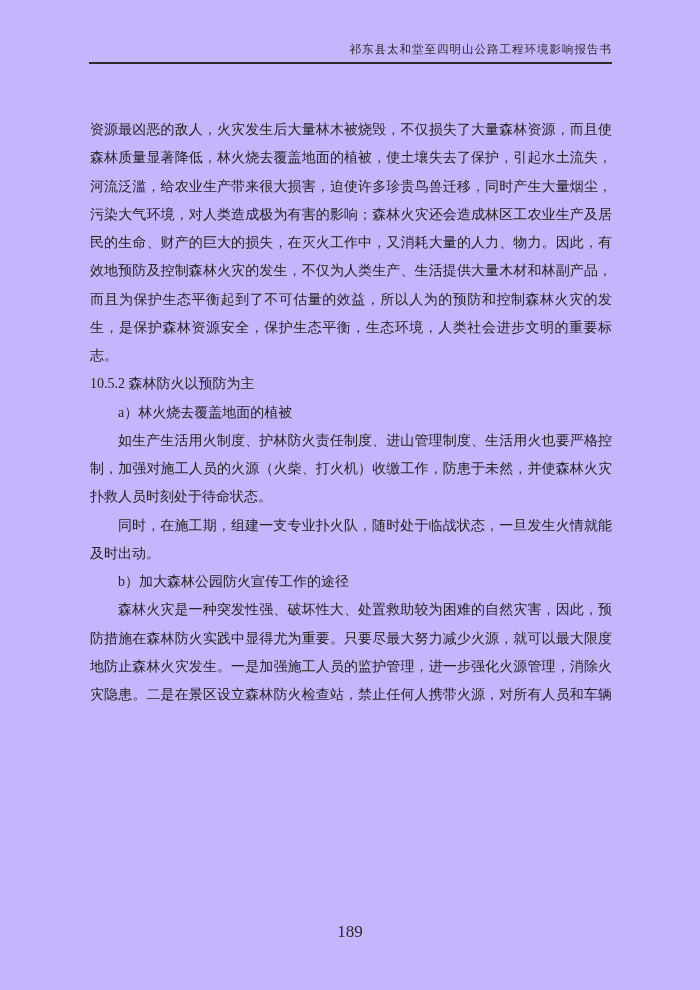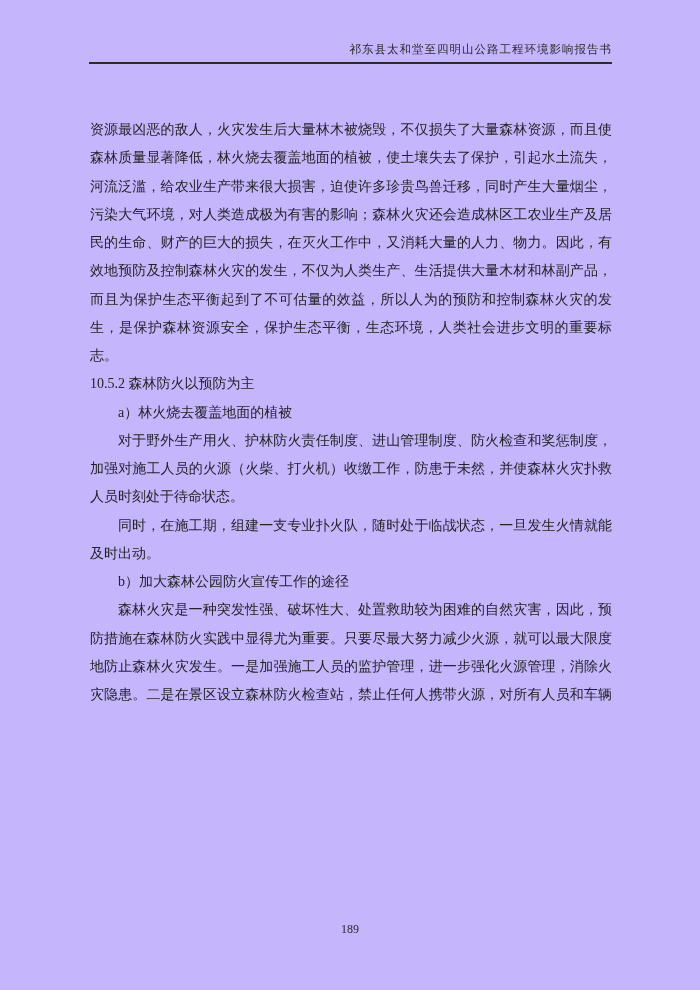--- a/index.html
+++ b/index.html
@@ -52,39 +52,39 @@
     text-align: left;
     text-indent: 0;
   }
   .list-item { text-indent: 2em; text-align: left; }
   .footer {
     position: absolute;
     top: 922px;
     left: 0;
     width: 700px;
     text-align: center;
-    font-size: 12px;
+    font-size: 17px;
     color: #2a2a2a;
   }
 </style>
 </head>
 <body>
 
 <div class="page">
 
   <div class="header">
     <span>祁东县太和堂至四明山公路工程环境影响报告书</span>
   </div>
   <div class="header-rule"></div>
 
   <div class="content">
     <p class="para no-indent">资源最凶恶的敌人，火灾发生后大量林木被烧毁，不仅损失了大量森林资源，而且使森林质量显著降低，林火烧去覆盖地面的植被，使土壤失去了保护，引起水土流失，河流泛滥，给农业生产带来很大损害，迫使许多珍贵鸟兽迁移，同时产生大量烟尘，污染大气环境，对人类造成极为有害的影响；森林火灾还会造成林区工农业生产及居民的生命、财产的巨大的损失，在灭火工作中，又消耗大量的人力、物力。因此，有效地预防及控制森林火灾的发生，不仅为人类生产、生活提供大量木材和林副产品，而且为保护生态平衡起到了不可估量的效益，所以人为的预防和控制森林火灾的发生，是保护森林资源安全，保护生态平衡，生态环境，人类社会进步文明的重要标志。</p>
     <h2 class="heading">10.5.2 森林防火以预防为主</h2>
     <p class="list-item">a）林火烧去覆盖地面的植被</p>
-    <p class="para">对于野外生产用火、护林防火责任制度、进山管理制度、防火检查和奖惩制度，加强对施工人员的火源（火柴、打火机）收缴工作，防患于未然，并使森林火灾扑救人员时刻处于待命状态。</p>
+    <p class="para">如生产生活用火制度、护林防火责任制度、进山管理制度、生活用火也要严格控制，加强对施工人员的火源（火柴、打火机）收缴工作，防患于未然，并使森林火灾扑救人员时刻处于待命状态。</p>
     <p class="para">同时，在施工期，组建一支专业扑火队，随时处于临战状态，一旦发生火情就能及时出动。</p>
     <p class="list-item">b）加大森林公园防火宣传工作的途径</p>
     <p class="para continues">森林火灾是一种突发性强、破坏性大、处置救助较为困难的自然灾害，因此，预防措施在森林防火实践中显得尤为重要。只要尽最大努力减少火源，就可以最大限度地防止森林火灾发生。一是加强施工人员的监护管理，进一步强化火源管理，消除火灾隐患。二是在景区设立森林防火检查站，禁止任何人携带火源，对所有人员和车辆</p>
   </div>
 
   <div class="footer">
     <span>189</span>
   </div>
 
 </div>

